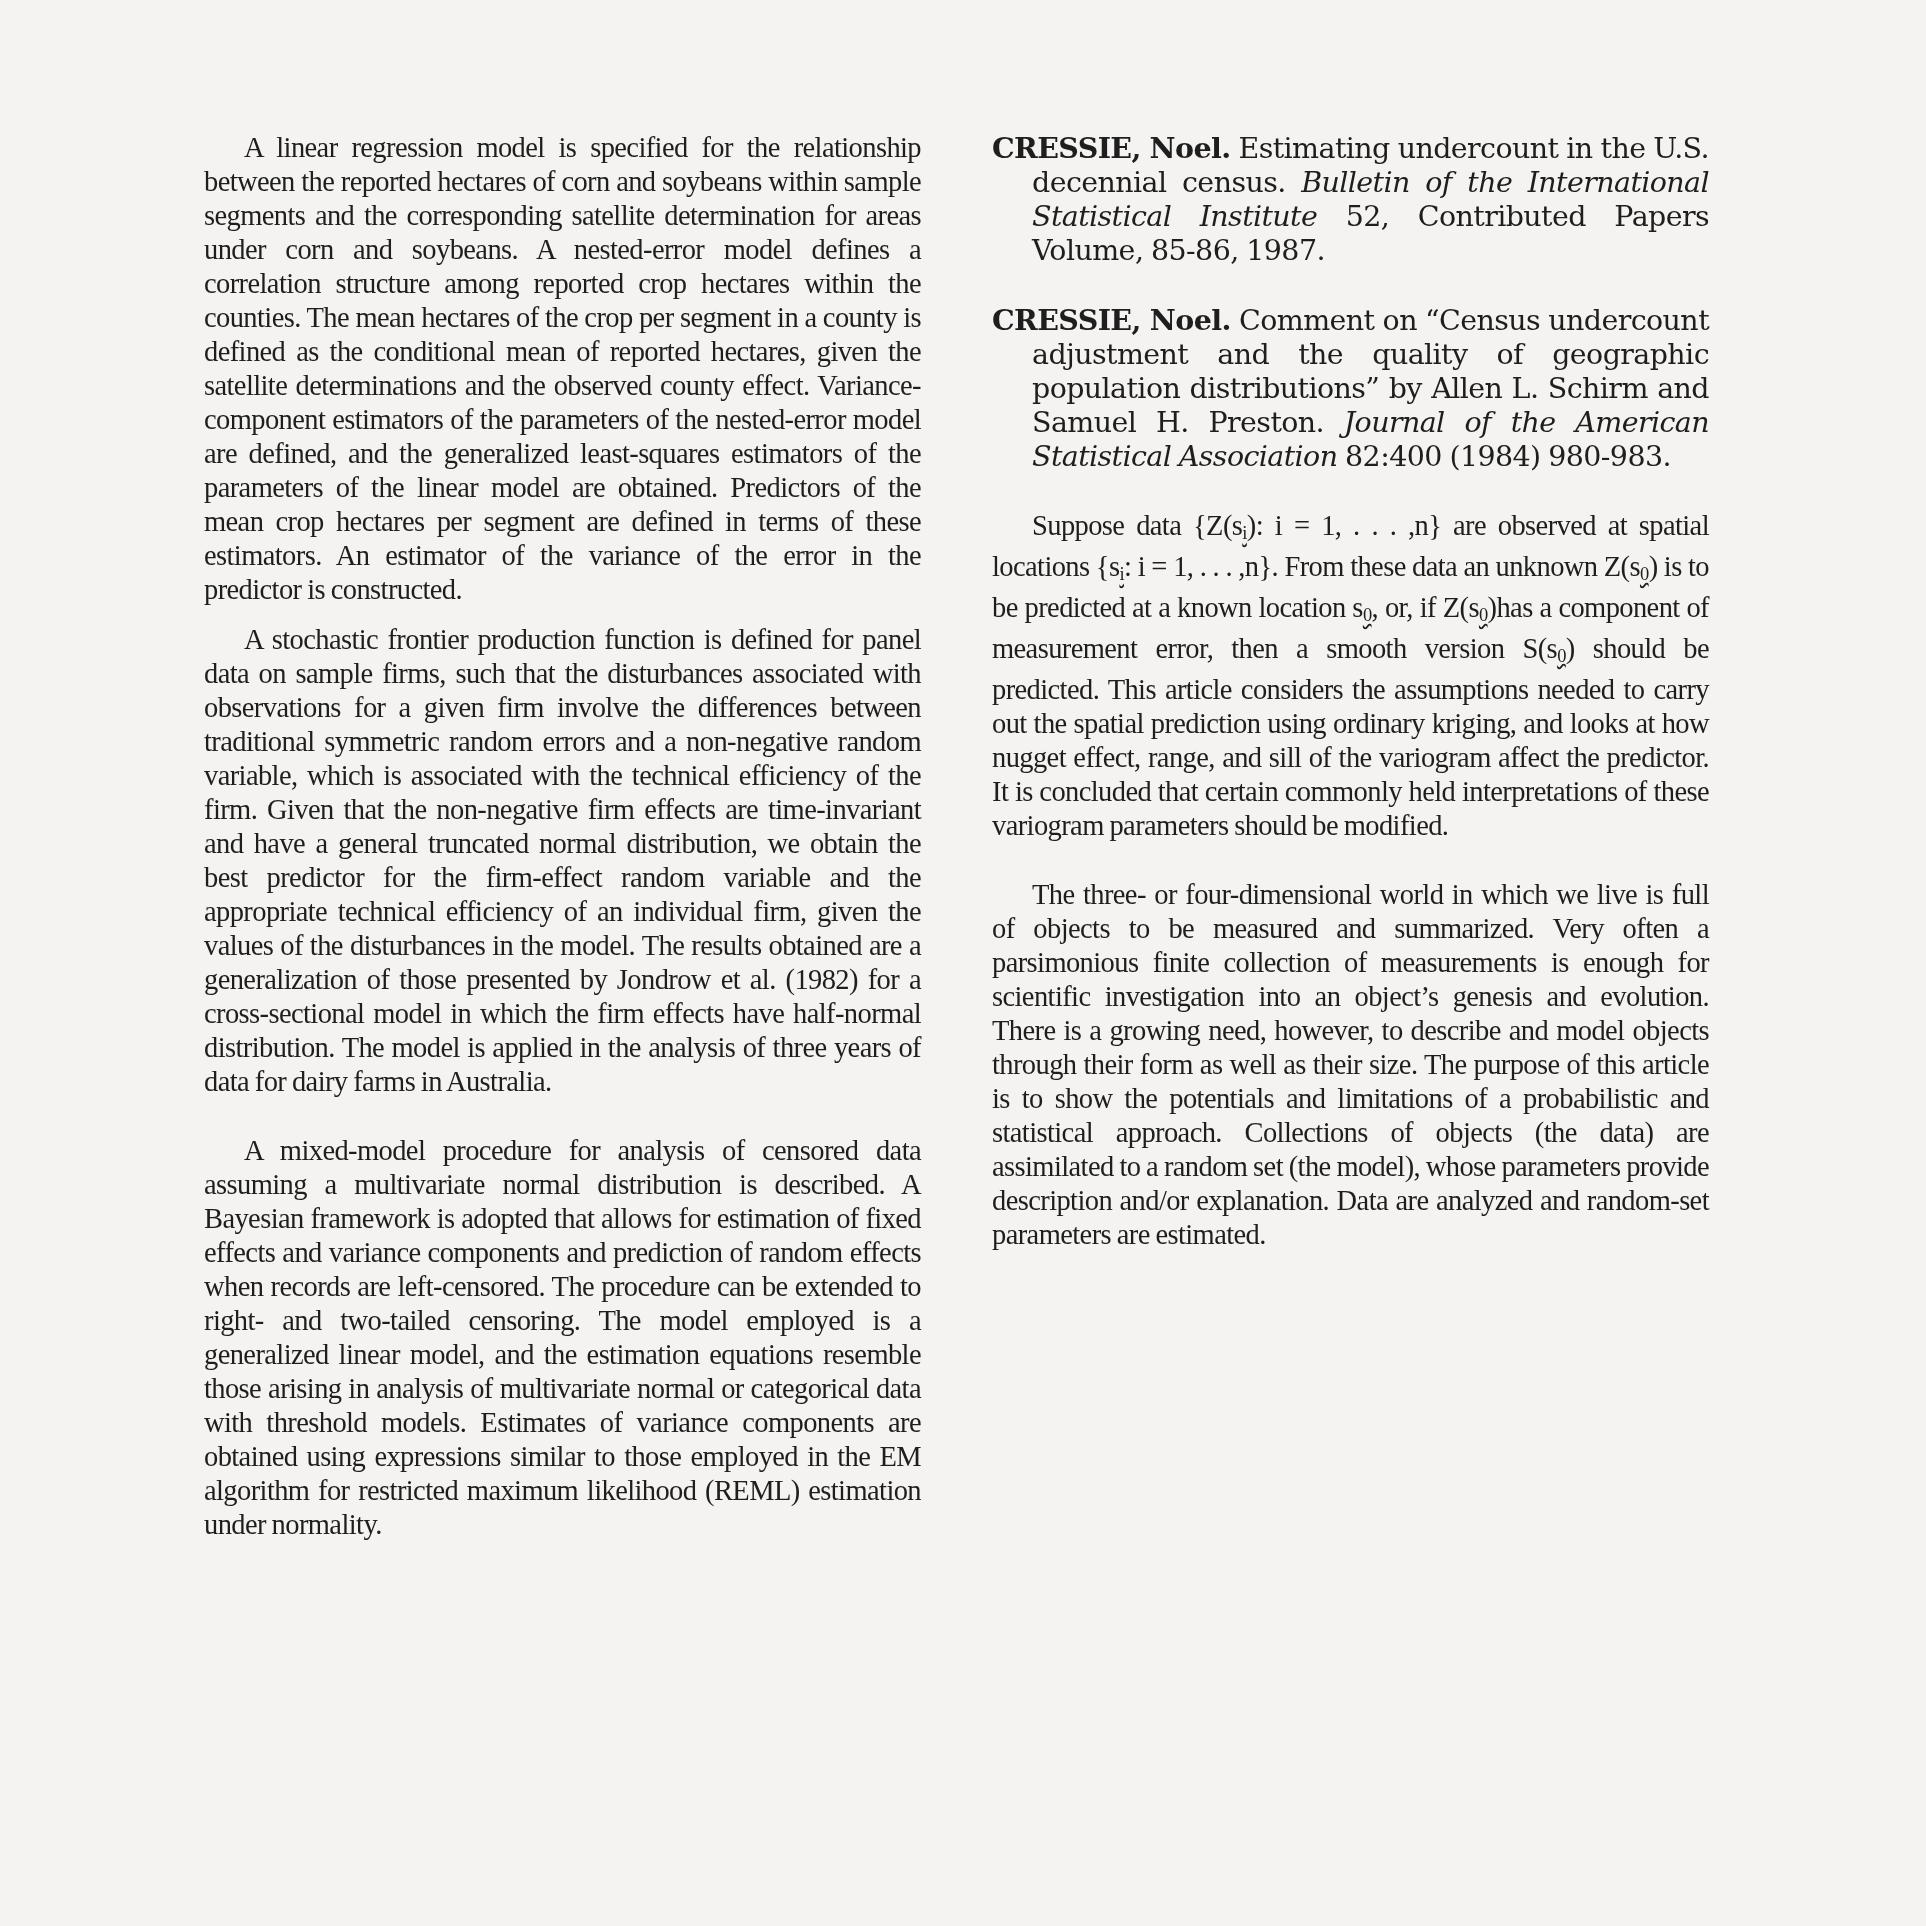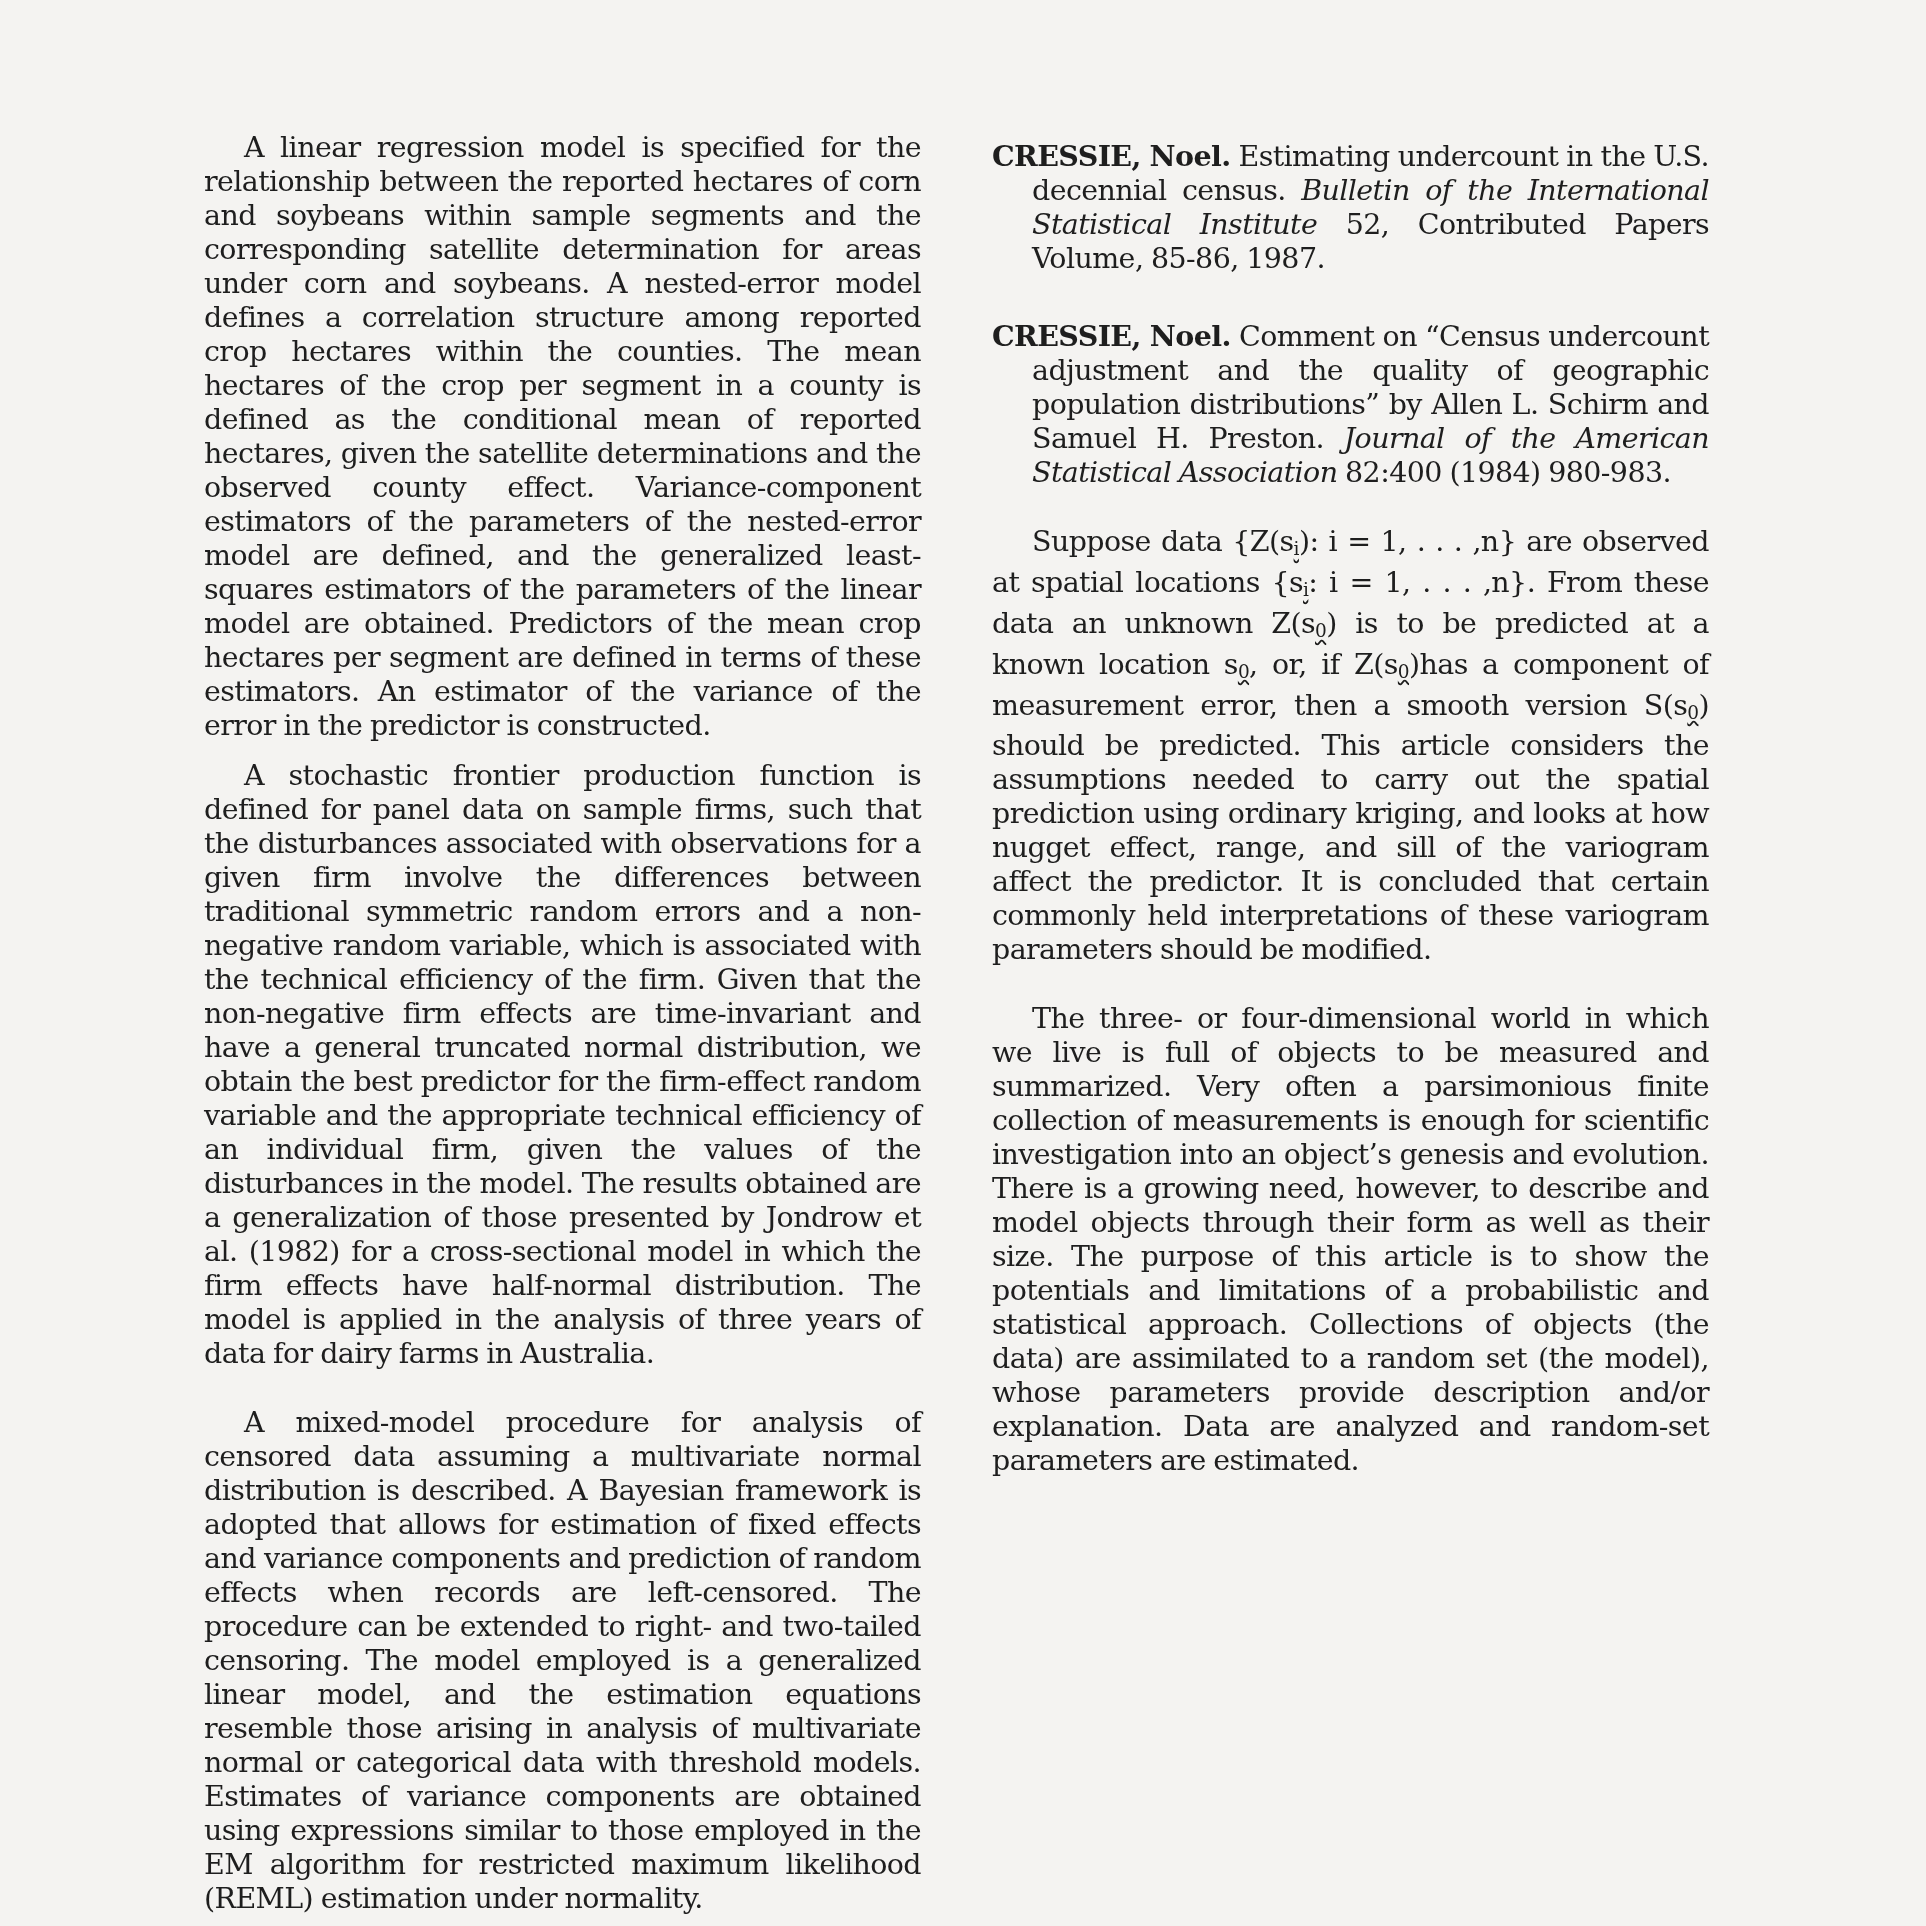--- a/index.html
+++ b/index.html
@@ -17,23 +17,24 @@
       line-height: 34px;
       text-align: justify;
       letter-spacing: -0.6px;
       word-spacing: -0.8px;
     }
     .col-left { left: 204px; }
     .col-right { left: 992px; }
     .para {
       margin: 0 0 16px 0;
       text-indent: 40px;
+      font-family: Liberation Serif, serif;
     }
     .entry {
-      margin: 8px 0 16px 0;
+      margin: 0 0 16px 0;
       padding-left: 40px;
       text-indent: -40px;
     }
     .author { font-weight: bold; }
     .journal { font-style: italic; }
     .gap { height: 19px; }
     .sub { font-size: 18.5px; vertical-align: -3.9px; text-decoration: underline wavy; text-underline-offset: 2.3px; }
   </style>
 </head>
 <body>

